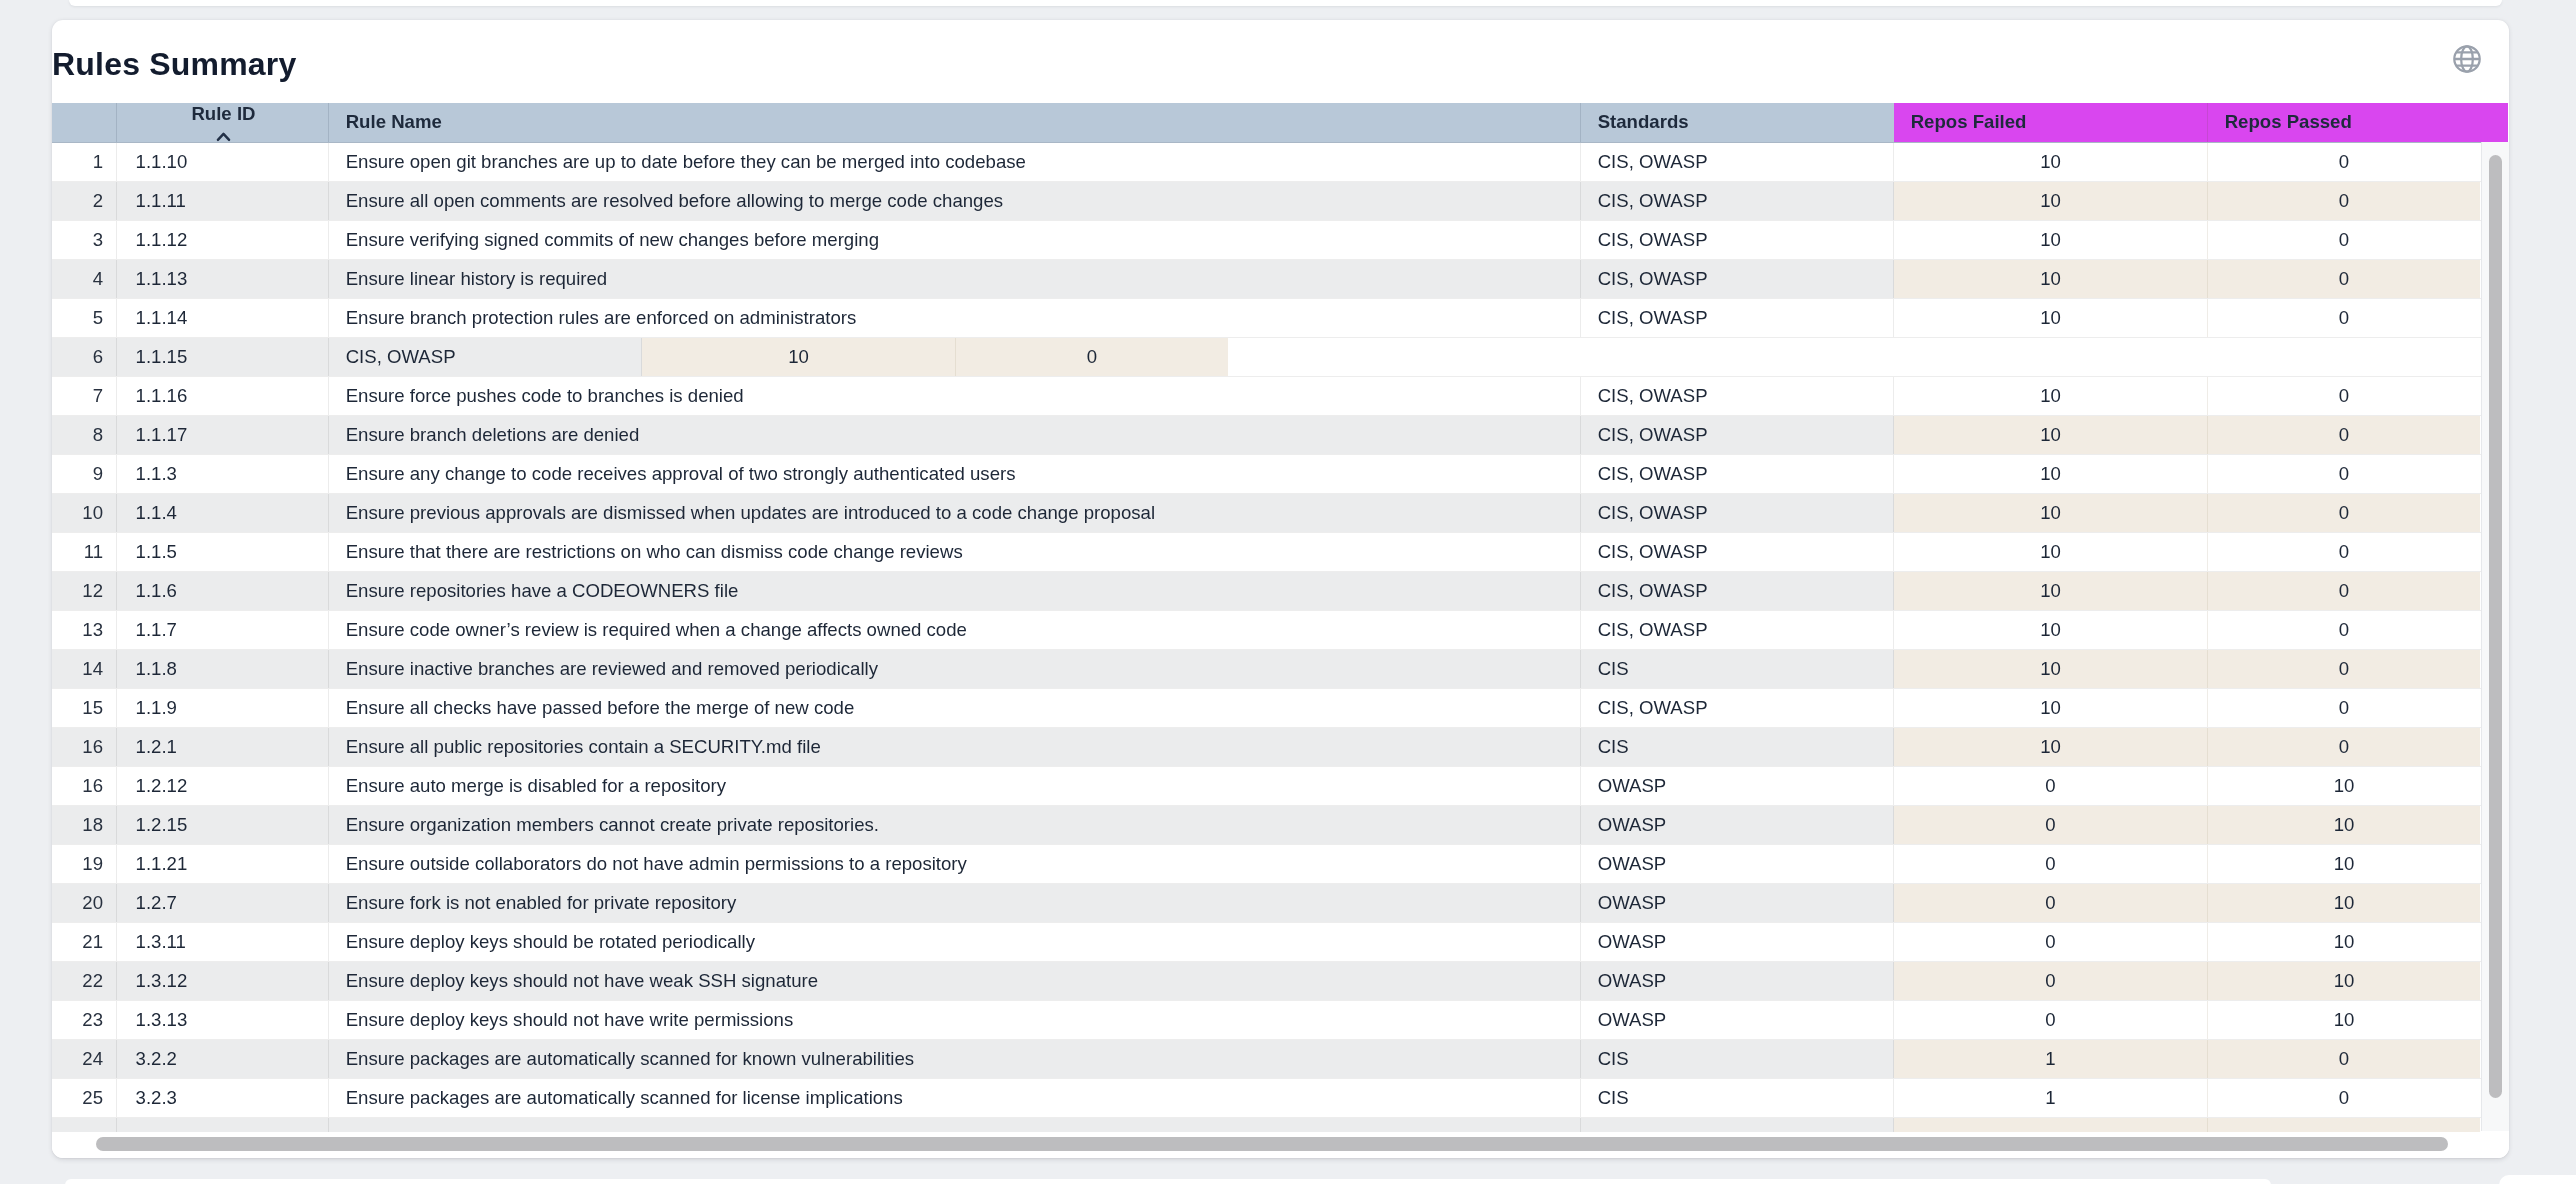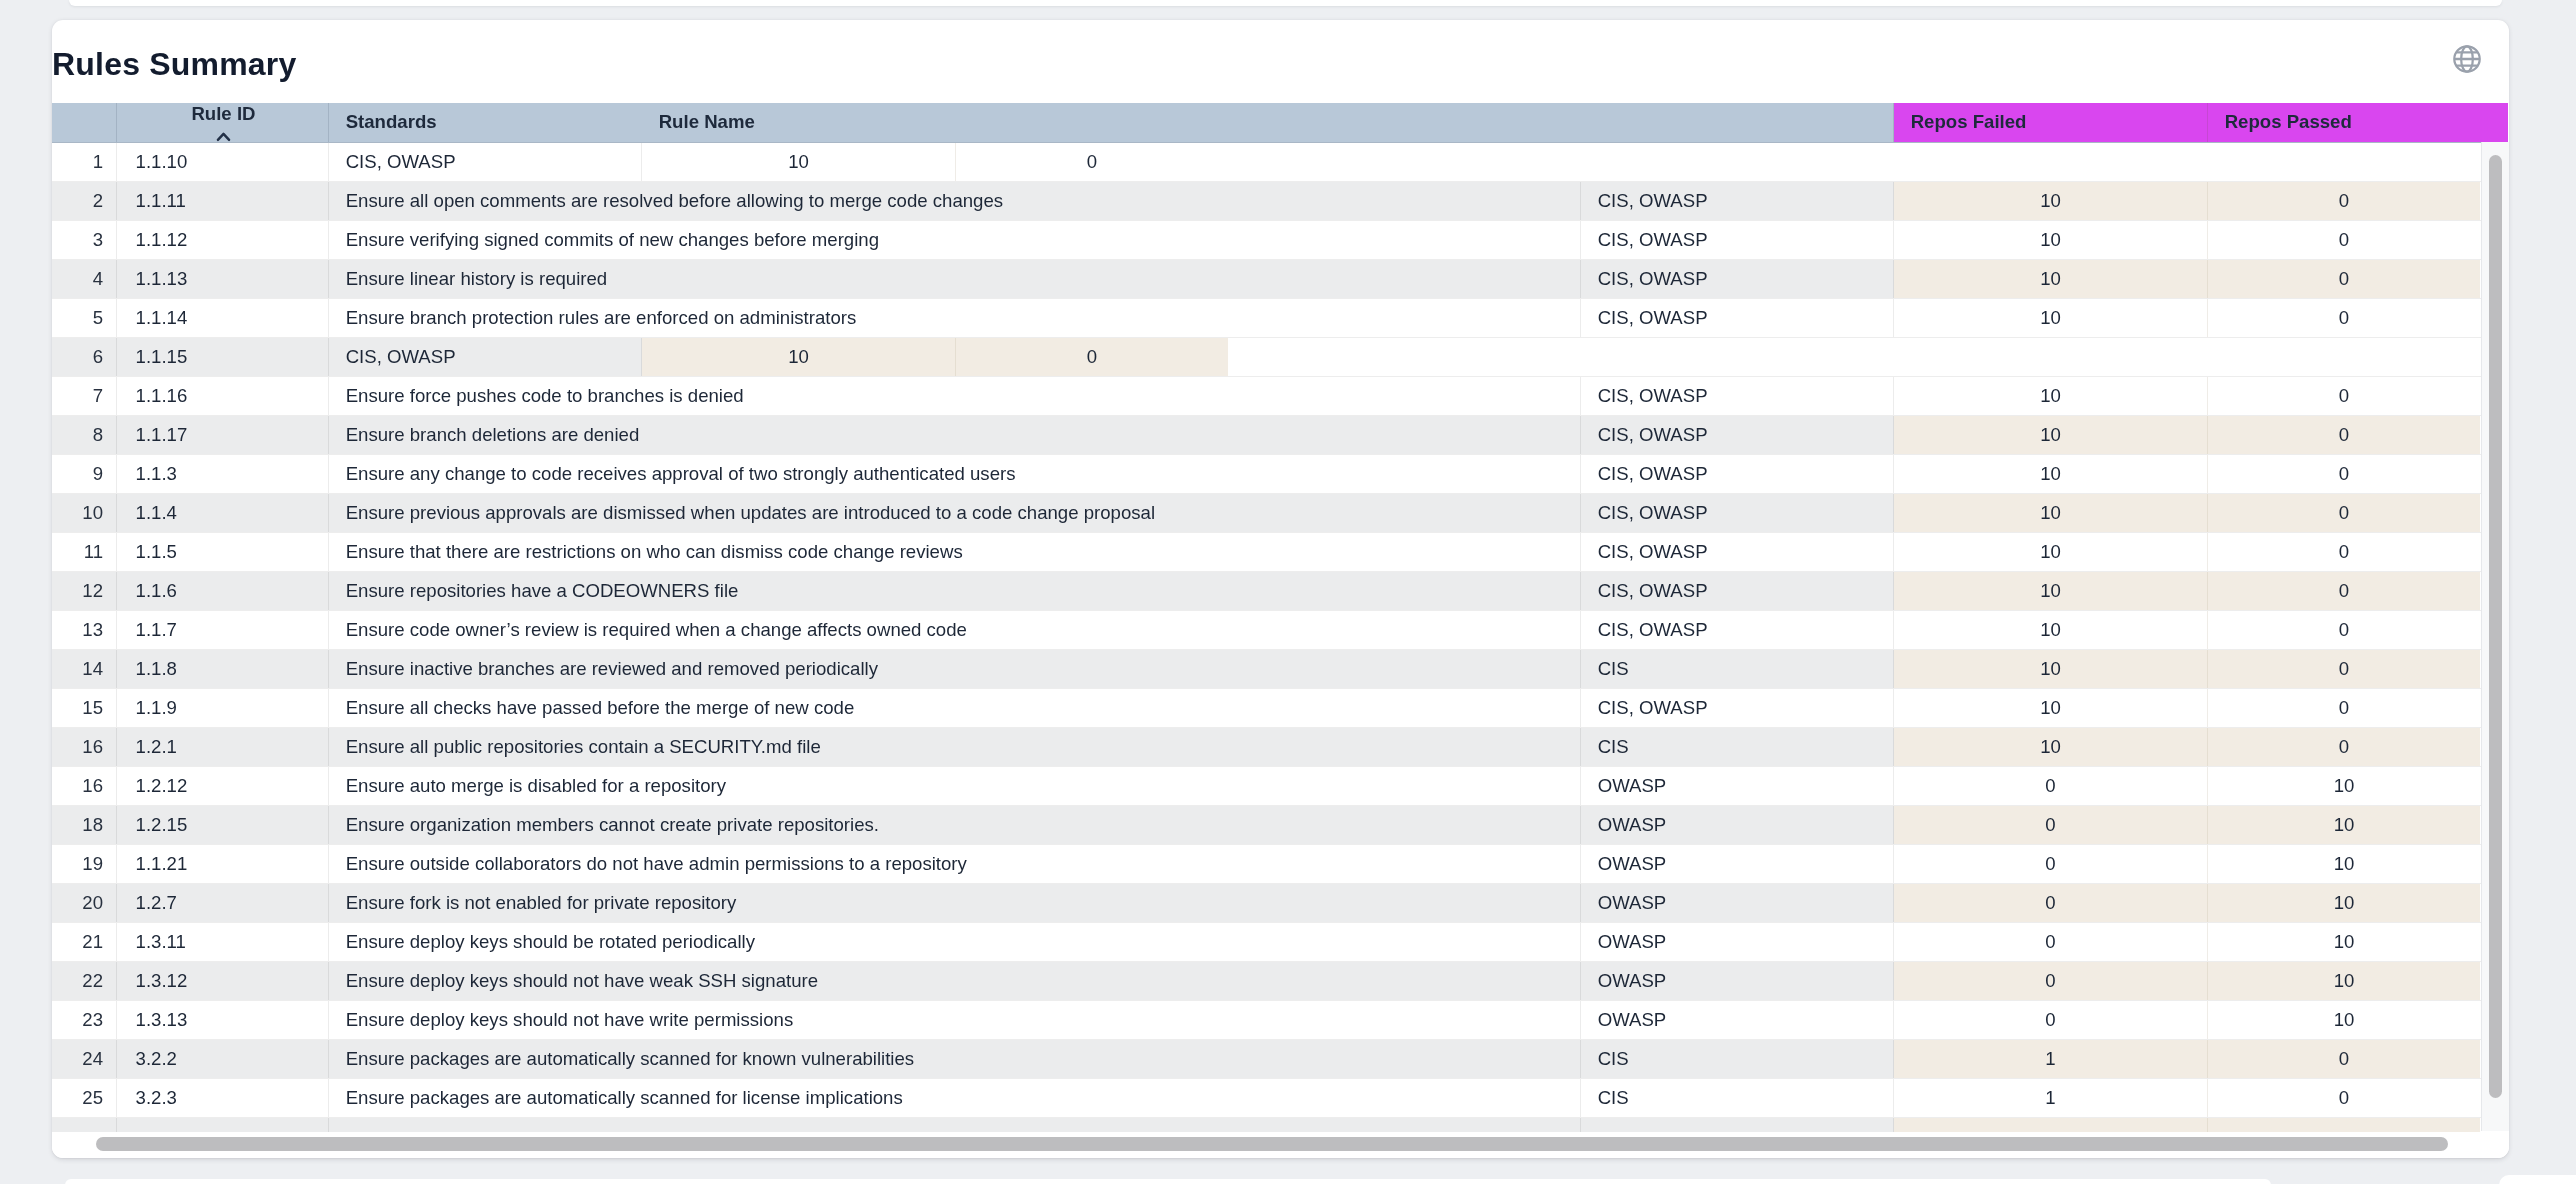--- a/index.html
+++ b/index.html
@@ -93,38 +93,39 @@
   <div class="abs grid">
 
     <div class="grid-header">
       <div class="hc blue hc0"></div>
       <div class="hc blue hc1">
         <span>Rule ID</span>
         <svg width="15" height="9.3" viewBox="0 0 16 10" fill="none" stroke="#223047" stroke-width="2.6" stroke-linecap="round" stroke-linejoin="round">
           <path d="M2 8.5 L8 2 L14 8.5"></path>
         </svg>
       </div>
+      <div class="hc blue hc2">
+        <span>Rule Name</span>
+      </div>
       <div class="hc blue hc3">
         <span>Standards</span>
       </div>
-      <div class="hc blue hc2">
-        <span>Rule Name</span>
-      </div>
       <div class="hc tan hc4">
         <span>Repos Failed</span>
       </div>
       <div class="hc tan hc5">
         <span>Repos Passed</span>
       </div>
     </div>
 
     <div class="grid-body">
         <div class="row">
           <div class="c c0">1</div>
           <div class="c c1">1.1.10</div>
+          <div class="c c2">Ensure open git branches are up to date before they can be merged into codebase</div>
           <div class="c c3">CIS, OWASP</div>
           <div class="c c4">10</div>
           <div class="c c5">0</div>
         </div>
         <div class="row even">
           <div class="c c0">2</div>
           <div class="c c1">1.1.11</div>
           <div class="c c2">Ensure all open comments are resolved before allowing to merge code changes</div>
           <div class="c c3">CIS, OWASP</div>
           <div class="c c4">10</div>

